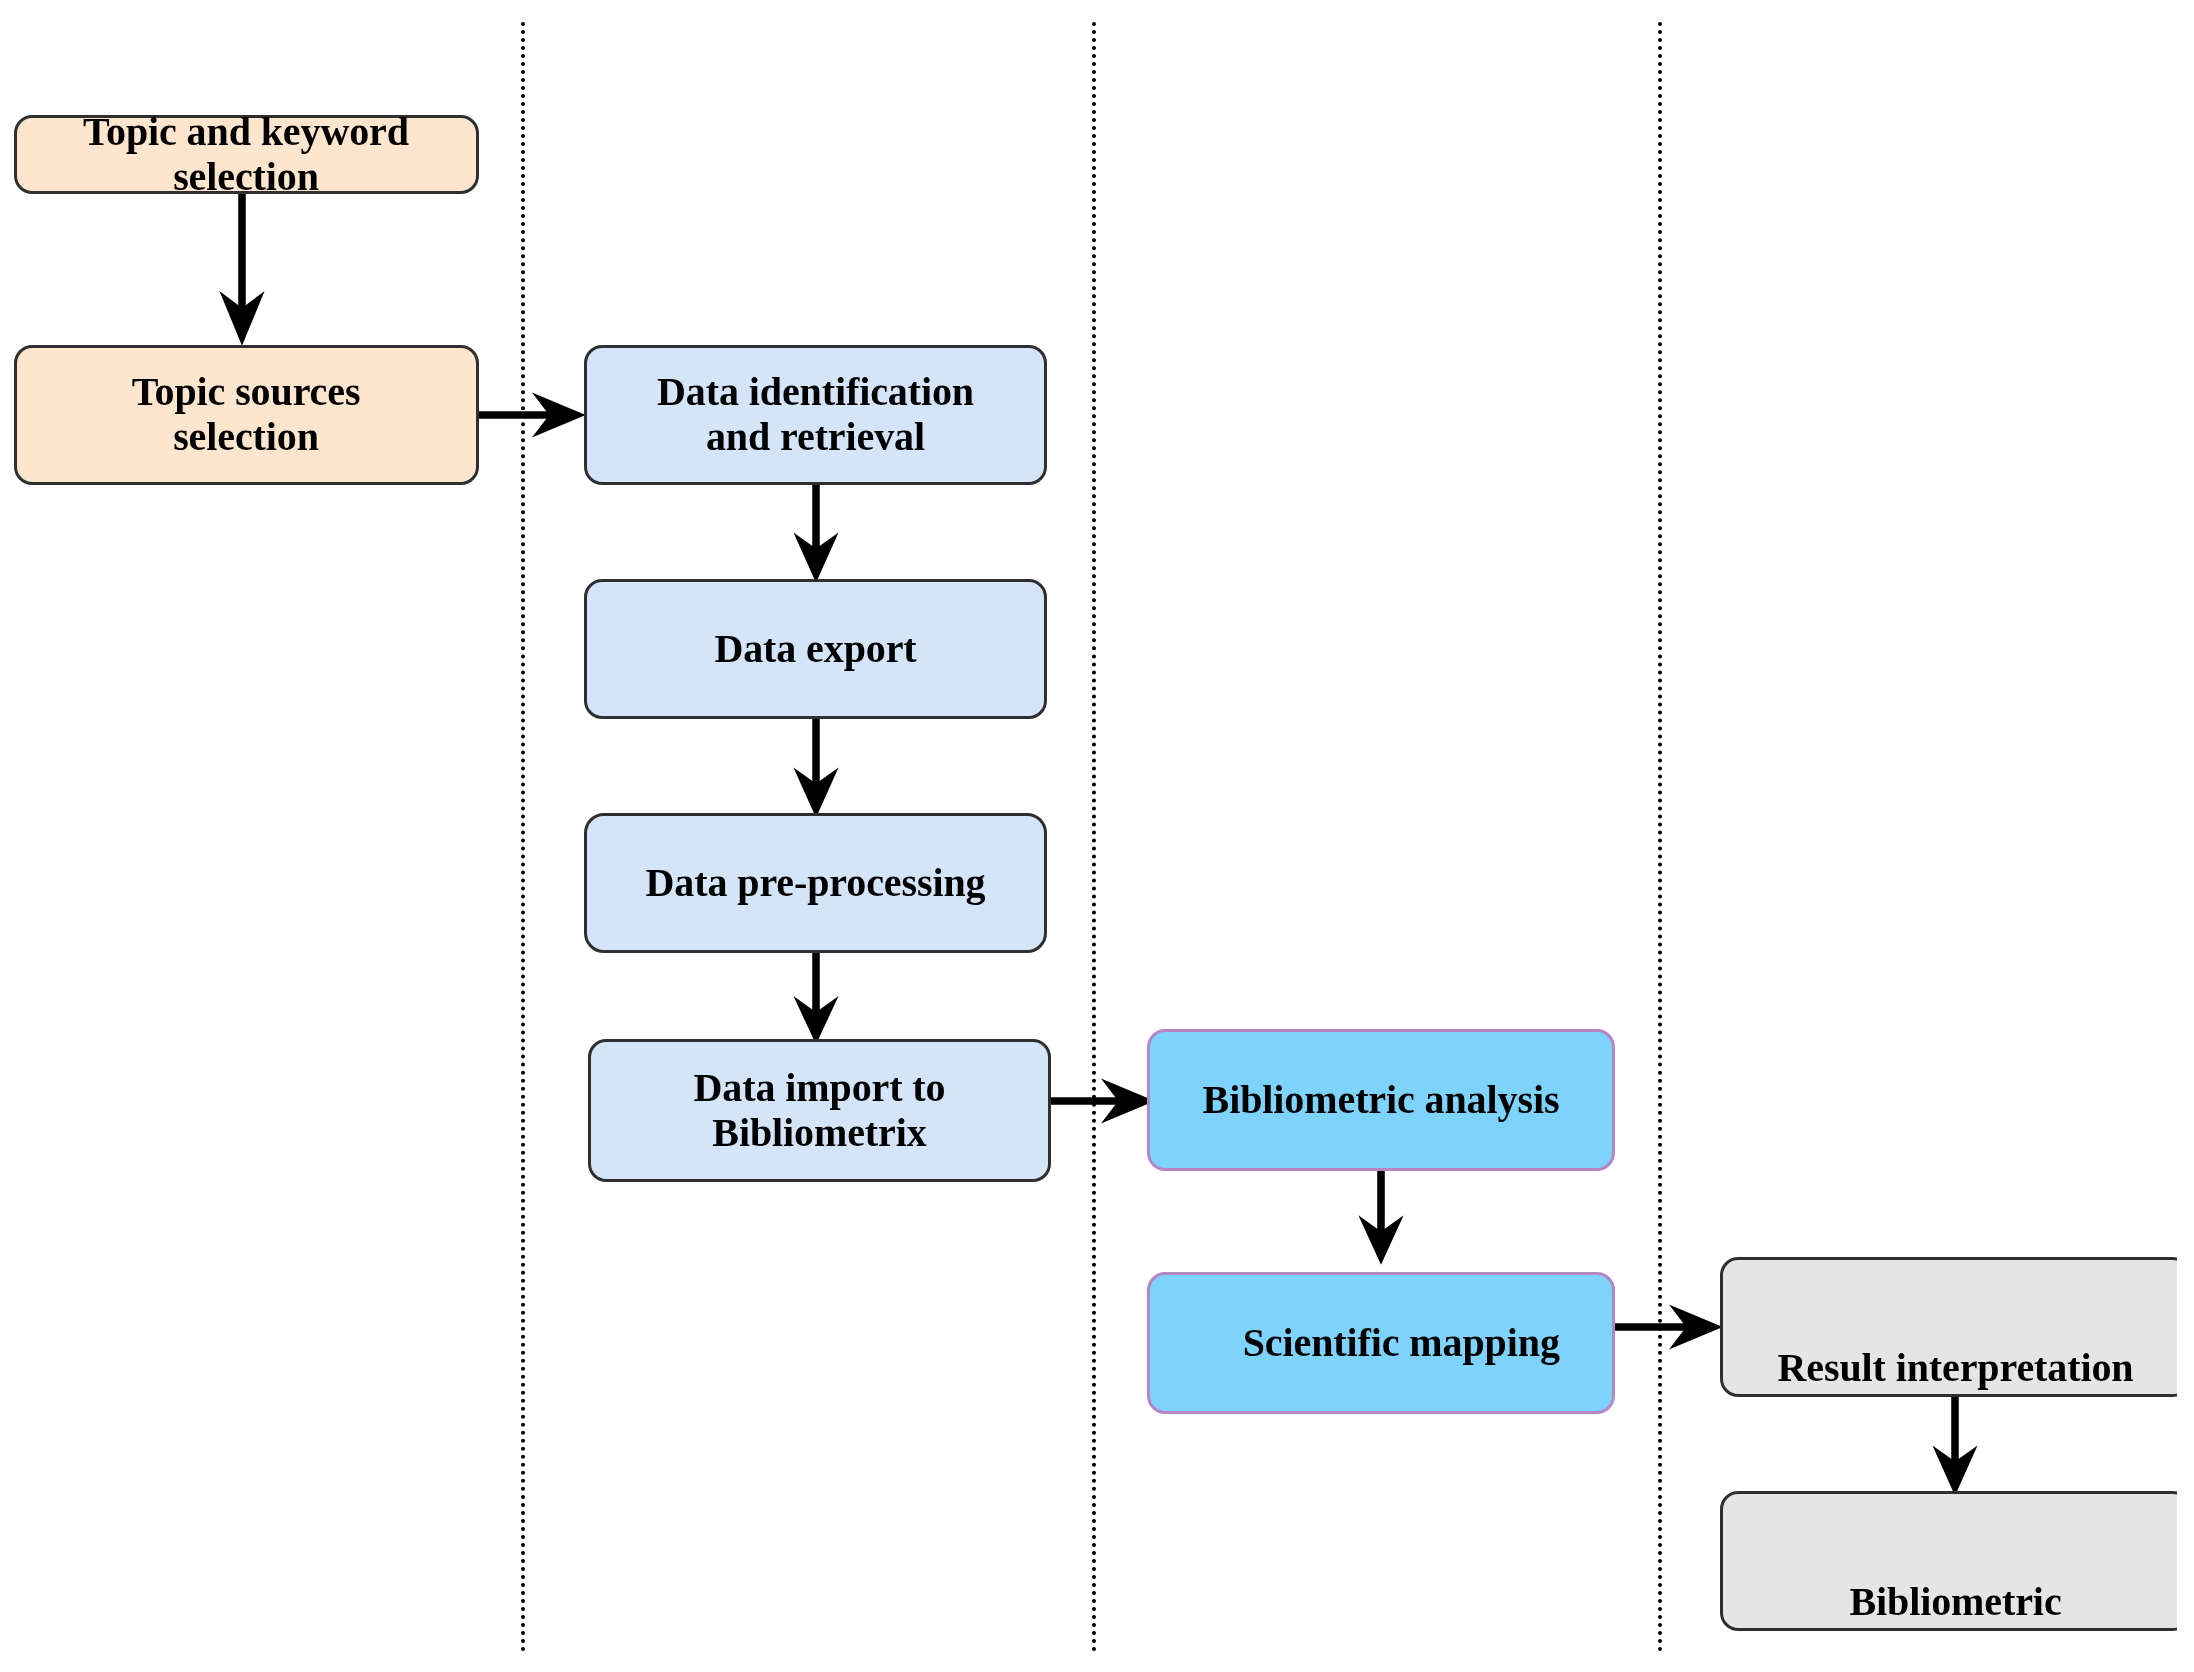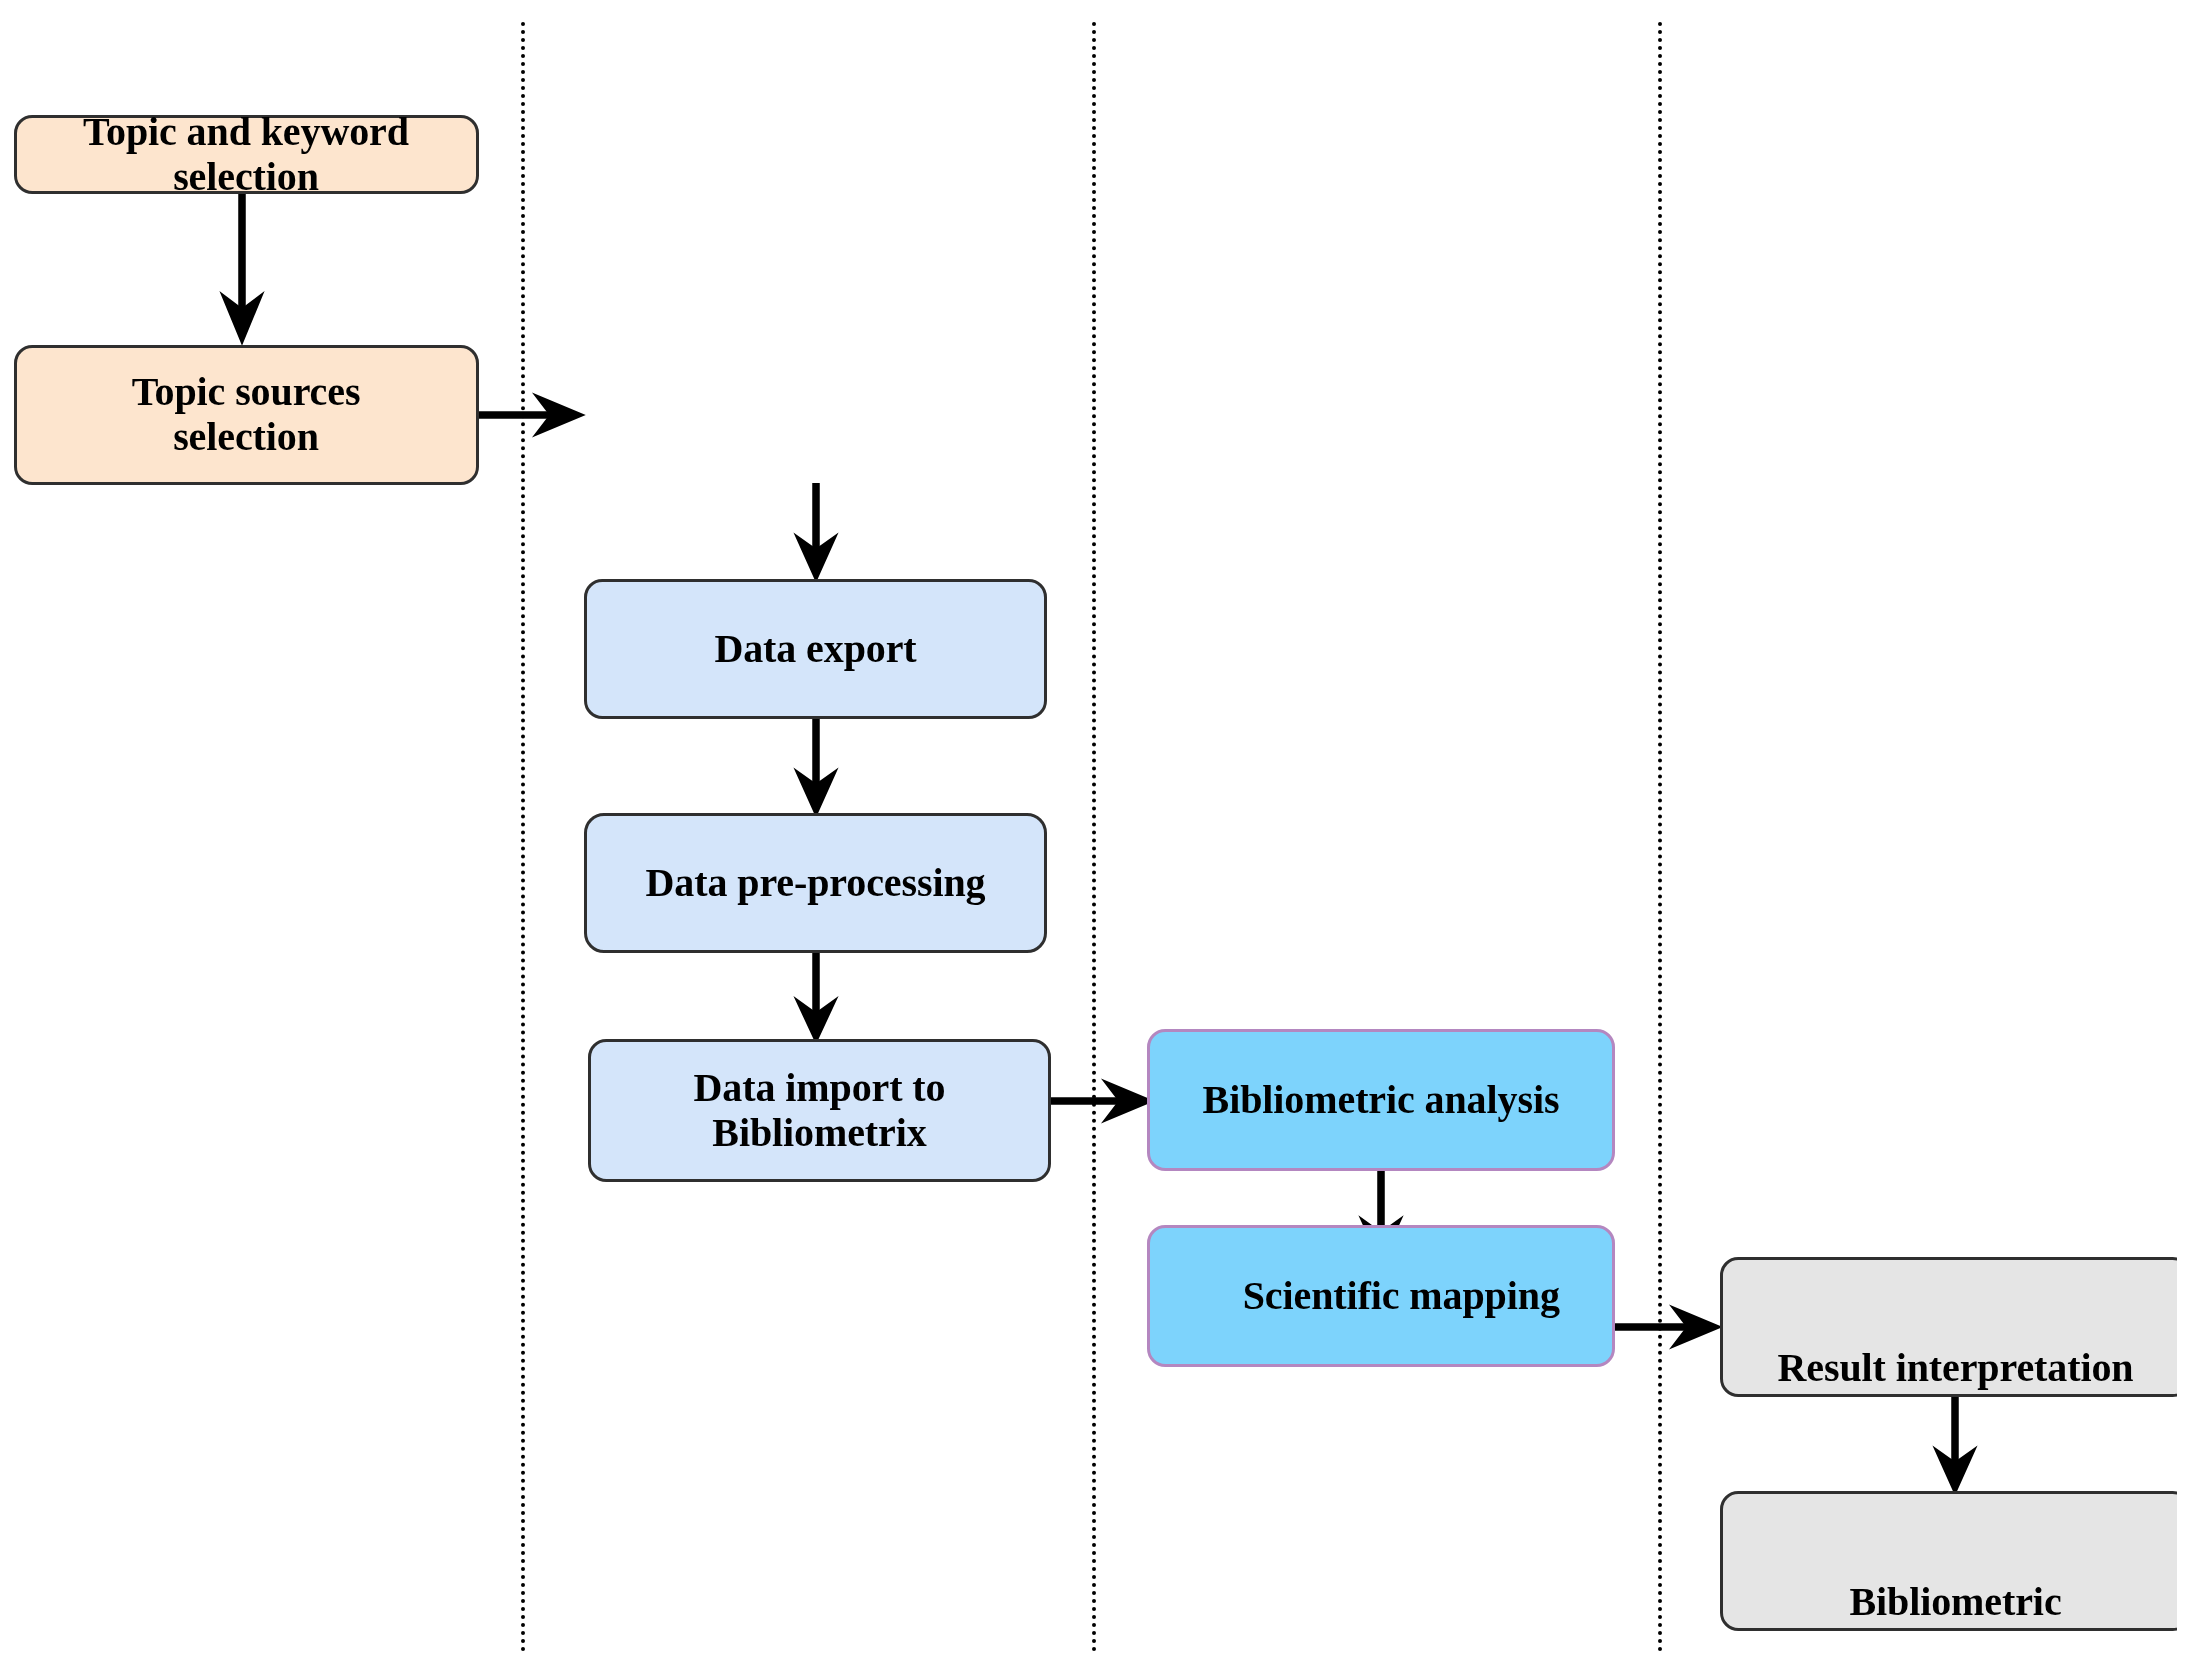--- a/index.html
+++ b/index.html
@@ -144,39 +144,43 @@
   <div class="node orange" style="left:13.5px; top:115px; width:465px; height:79px;">
     <span>Topic and keyword
 selection</span>
   </div>
 
   <div class="node orange" style="left:13.5px; top:345px; width:465px; height:140px;">
     <span>Topic sources
 selection</span>
   </div>
 
+  <div class="node blue" style="left:584px; top:345px; width:463px; height:140px;">
+    <span>Data identification
+and retrieval</span>
+  </div>
 
   <div class="node blue" style="left:584px; top:579px; width:463px; height:140px;font-family:Liberation Serif, serif;">
     <span>Data export</span>
   </div>
 
   <div class="node blue" style="left:584px; top:813px; width:463px; height:140px;border-radius:20px;">
     <span>Data pre-processing</span>
   </div>
 
   <div class="node blue" style="left:588px; top:1039px; width:463px; height:143px;">
     <span>Data import to
 Bibliometrix</span>
   </div>
 
   <div class="node purple" style="left:1147px; top:1029px; width:468px; height:142px;">
     <span>Bibliometric analysis</span>
   </div>
 
-  <div class="node purple" style="left:1147px; top:1225px; width:468px; height:142px;padding-left:48px;">
+  <div class="node purple" style="left:1147px; top:1272px; width:468px; height:142px;padding-left:48px;">
     <span>Scientific mapping</span>
   </div>
 
   <div class="node green" style="left:1720px; top:1257px; width:471px; height:140px;">
     <span>Result interpretation</span>
   </div>
 
   <div class="node green" style="left:1720px; top:1491px; width:471px; height:140px;">
     <span>Bibliometric</span>
   </div>

